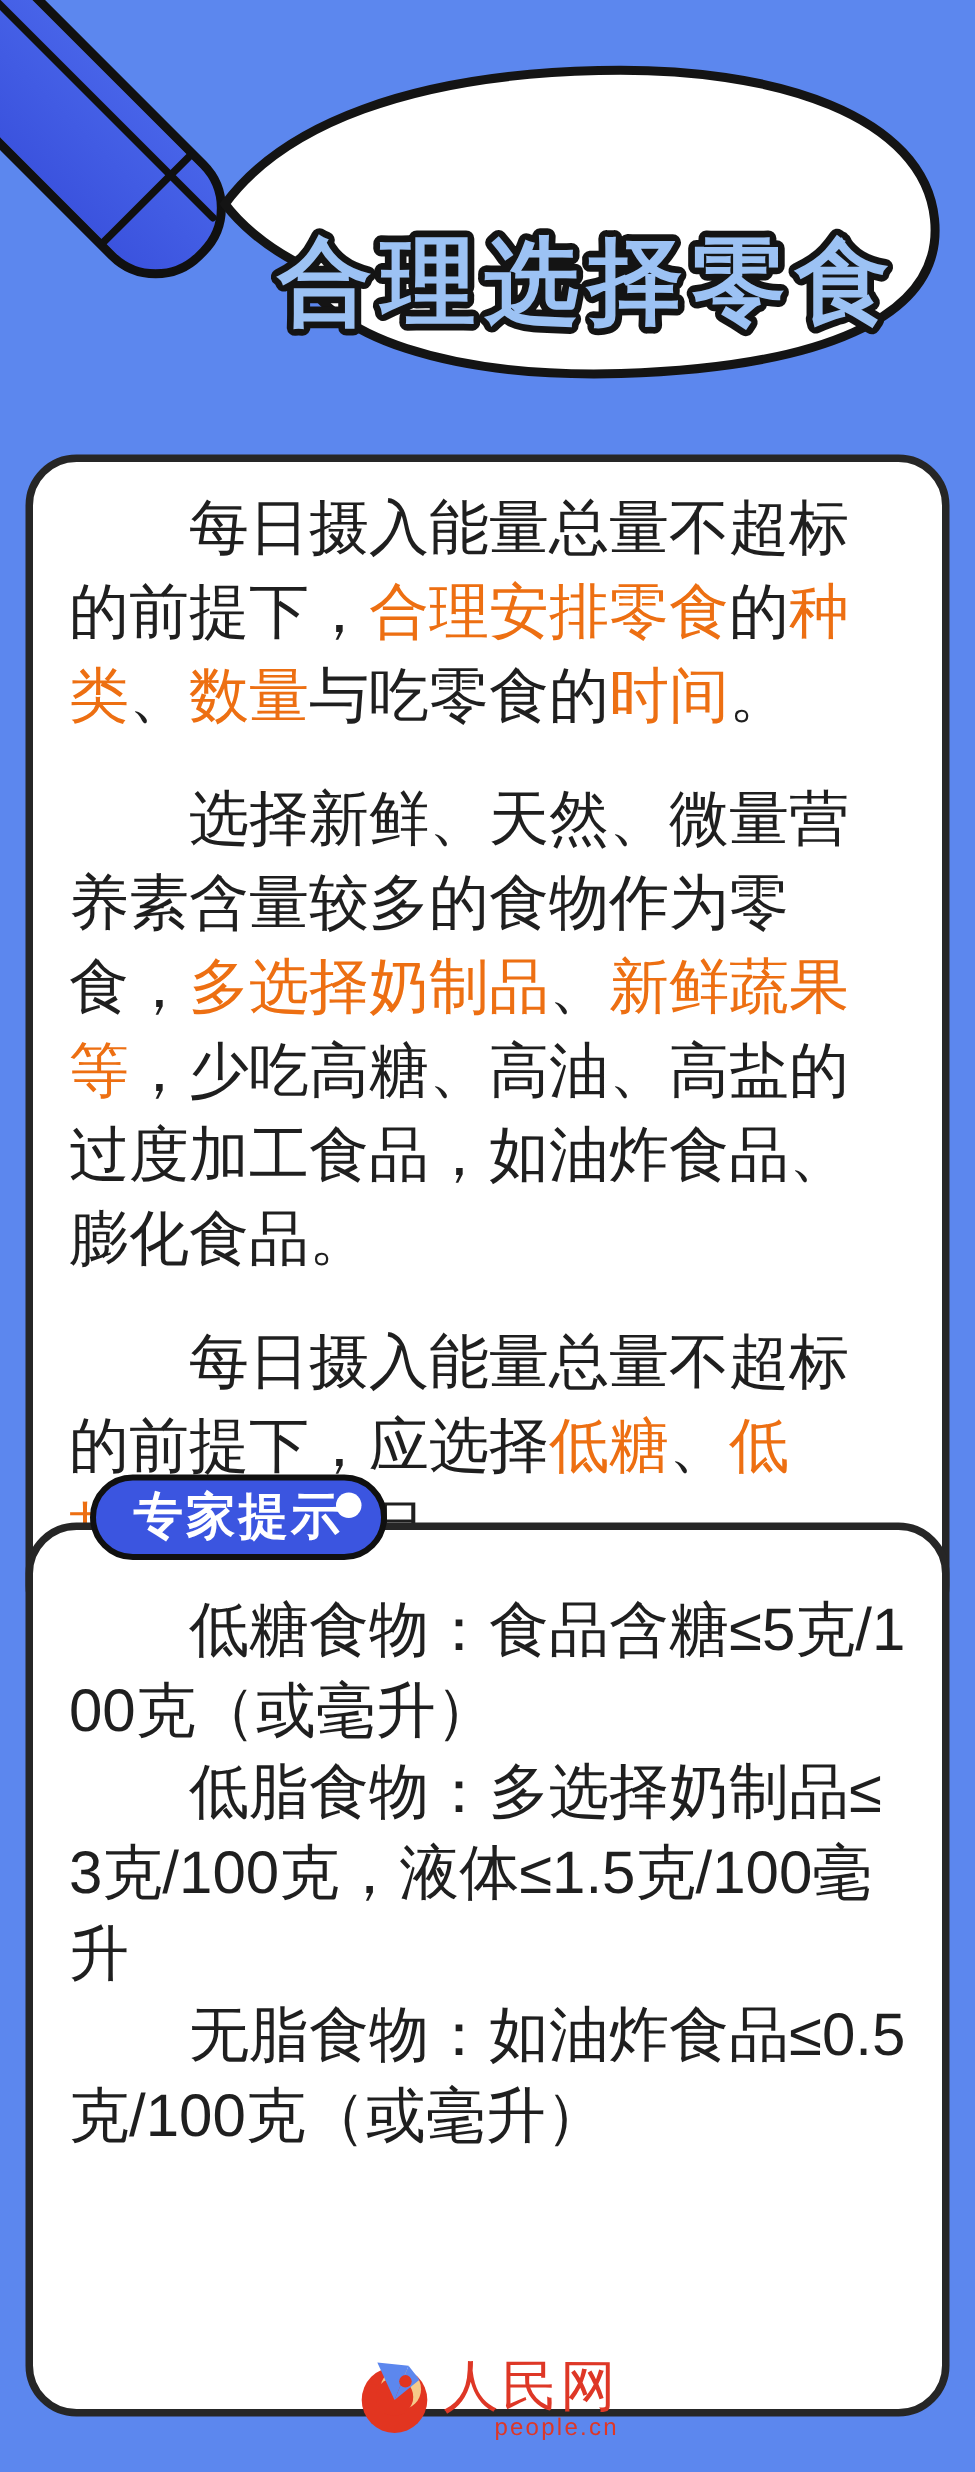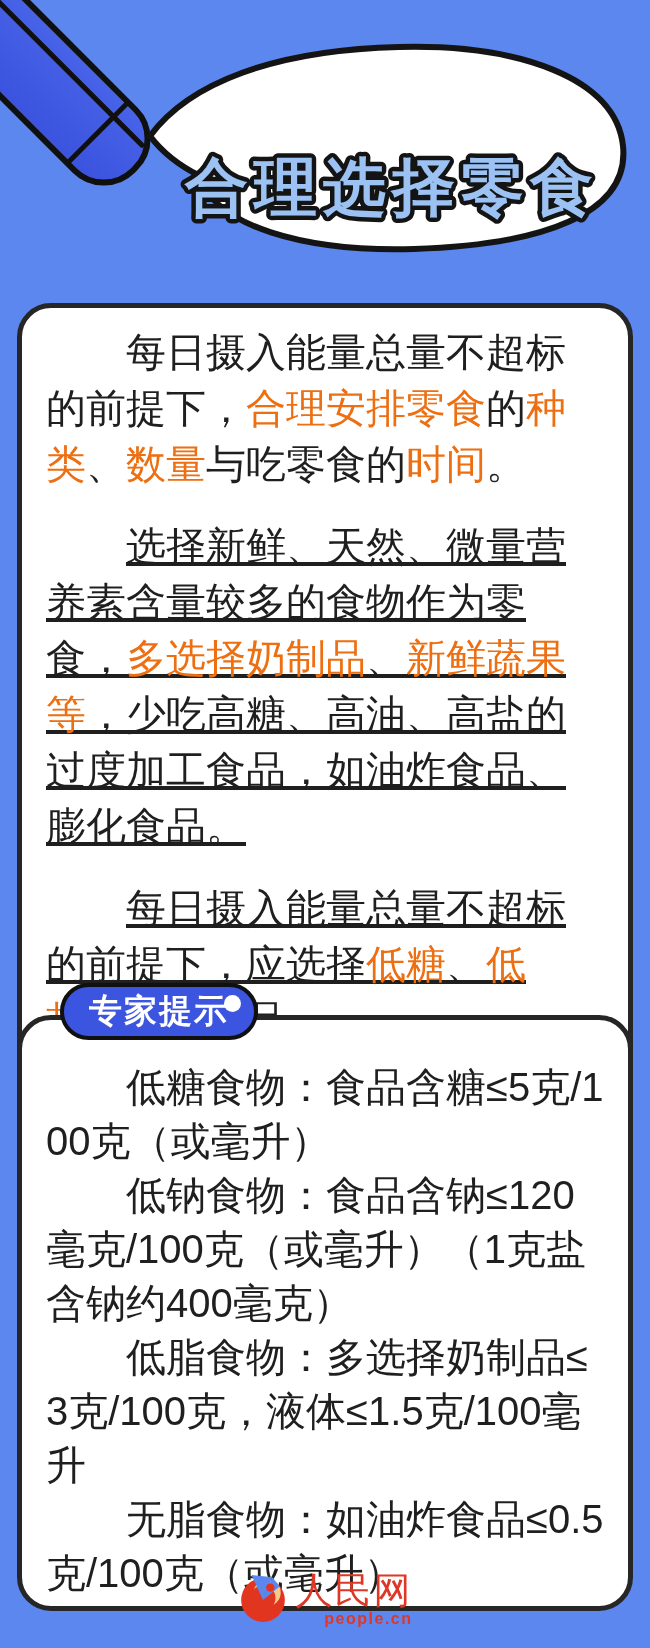--- a/index.html
+++ b/index.html
@@ -46,21 +46,21 @@
   }
   
   .card{
     position:absolute;left:17px;width:616px;box-sizing:border-box;
     background:#ffffff;border:5px solid #262626;border-radius:34px;
     color:var(--ink);font-size:40px;font-weight:500;
     word-break:break-all;z-index:2;
   }
   .card p{margin:0;text-indent:2em;}
   .card-intro{top:303px;height:788px;padding:16px 24px;line-height:56px;}
-  .card-intro p + p{margin-top:26px;text-decoration:underline;}
+  .card-intro p + p{margin-top:26px;}
   .card-tips{top:1015px;height:596px;padding:40px 24px 10px 24px;line-height:54px;}
   .hl{color:var(--accent);}
   
   .badge{
     position:absolute;left:60px;top:983px;width:198px;height:57px;
     box-sizing:border-box;background:var(--blue);
     border:4px solid #101010;border-radius:32px;
     display:flex;align-items:center;justify-content:center;
     color:#ffffff;font-size:33px;font-weight:bold;letter-spacing:2px;
     z-index:3;
@@ -71,21 +71,21 @@
   }
   
   .footer{
     position:absolute;left:0;right:0;top:1568px;height:62px;
     display:flex;align-items:center;justify-content:center;gap:8px;
     z-index:2;
   }
   .logo-swirl{width:50px;height:50px;}
   .logo-text{color:var(--red);display:flex;flex-direction:column;align-items:center;}
   .brand{font-size:37px;font-weight:normal;line-height:38px;letter-spacing:2px;}
-  .domain{font-size:16px;font-weight:bold;letter-spacing:1.5px;line-height:16px;margin-top:1px;align-self:flex-end;}
+  .domain{font-size:16px;font-weight:normal;letter-spacing:1.5px;line-height:16px;margin-top:1px;align-self:flex-end;}
 </style>
 </head>
 <body>
 
 <div class="stick">
   <span class="stick-line"></span>
   <span class="stick-cap"></span>
 </div>
 
 <svg class="bubble" viewBox="0 0 522 218">
@@ -99,21 +99,20 @@
   <p><span>每日摄入能量总量不超标的前提下，应选择</span><span class="hl">低糖</span><span>、</span><span class="hl">低盐</span><span>、</span><span class="hl">低脂</span><span>食品。</span></p>
 </section>
 
 <div class="badge">
   <span>专家提示</span>
   <span class="dot"></span>
 </div>
 
 <section class="card card-tips">
   <p>低糖食物：食品含糖≤5克/100克（或毫升）</p>
-  <p>低钠食物：食品含钠≤120毫克/100克（或毫升）（1克盐含钠约400毫克）</p>
   <p>低脂食物：多选择奶制品≤3克/100克，液体≤1.5克/100毫升</p>
   <p>无脂食物：如油炸食品≤0.5克/100克（或毫升）</p>
 </section>
 
 <footer class="footer">
   <svg class="logo-swirl" viewBox="0 0 48 48">
     <circle cx="24" cy="25" r="21" fill="#E23520"></circle>
     <circle cx="28" cy="18" r="13" fill="#F5C98A"></circle>
     <circle cx="24" cy="23" r="12" fill="#E23520"></circle>
     <path d="M24,25 L13,1 L33,3 Z" fill="var(--bg)"></path>

